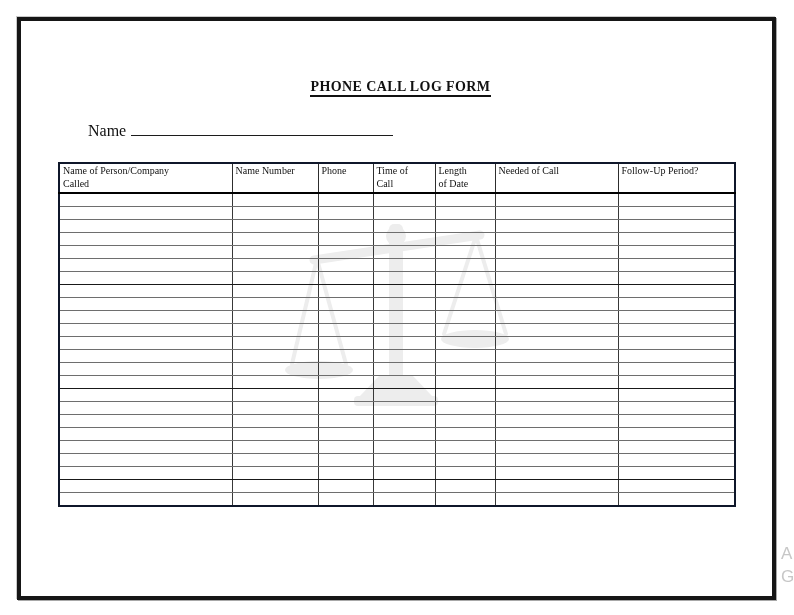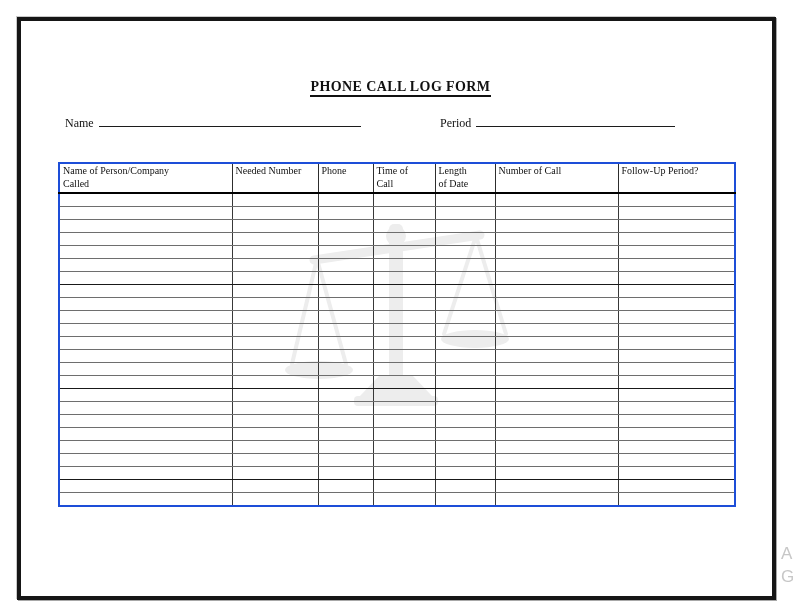--- a/index.html
+++ b/index.html
@@ -27,23 +27,24 @@
   }
   .title-text {
     font-weight: bold;
     font-size: 14px;
     letter-spacing: 0.4px;
     border-bottom: 2px solid #111;
     padding: 0 1px 1px 1px;
   }
   .field {
     position: absolute;
-    top: 92px;
-    font-size: 12px;
+    top: 101px;
+    font-size: 16px;
     white-space: nowrap;
+    margin-left: 23px;
   }
   .field-name   { left: 44px; }
   .field-period { left: 419px; }
   .fill-line {
     display: inline-block;
     border-bottom: 1px solid #1c1c1c;
     height: 13px;
     margin-left: 5px;
     vertical-align: baseline;
   }
@@ -56,21 +57,21 @@
     width: 228px; height: 208px;
     z-index: 0;
   }
 
   table.log {
     position: absolute;
     left: 37px; top: 141px;
     width: 676px;
     border-collapse: collapse;
     table-layout: fixed;
-    border: 2px solid #1d4ed8;
+    border: 2px solid #0f172a;
     background: transparent;
     z-index: 1;
   }
   table.log th {
     border: 1px solid #2d2d2d;
     border-bottom: 2px solid #000;
     font-size: 10px;
     font-weight: normal;
     text-align: left;
     vertical-align: top;
@@ -110,23 +111,20 @@
 <div class="frame">
 
   <div class="title-wrap">
     <span class="title-text">PHONE CALL LOG FORM</span>
   </div>
 
   <div class="field field-name">
     <span>Name</span><span class="fill-line name"></span>
   </div>
 
-  <div class="field field-period">
-    <span>Period</span><span class="fill-line period"></span>
-  </div>
 
   <svg class="watermark" viewBox="0 0 228 208" aria-hidden="true">
     <g id="wm-group" fill="#ededed" stroke="#ededed">
 
       <circle cx="112" cy="32" r="10" stroke="none"></circle>
 
       <rect x="105" y="20" width="14" height="162" rx="5" stroke="none"></rect>
 
       <path d="M30 56 L196 31" fill="none" stroke-width="9" stroke-linecap="round"></path>
 
@@ -152,27 +150,27 @@
         <col style="width: 55px;">
         <col style="width: 62px;">
         <col style="width: 60px;">
         <col style="width: 123px;">
         <col style="width: 117px;">
       </colgroup>
     <thead>
       <tr id="log-header-row">
           <th>Name of Person/Company
 Called</th>
-          <th>Needed Number</th>
+          <th>Name Number</th>
           <th>Phone</th>
           <th>Time of
 Call</th>
           <th>Length
 of Date</th>
-          <th>Number of Call</th>
+          <th>Needed of Call</th>
           <th>Follow-Up Period?</th>
         </tr>
     </thead>
     <tbody id="log-body">
         <tr>
           <td></td>
           <td></td>
           <td></td>
           <td></td>
           <td></td>

